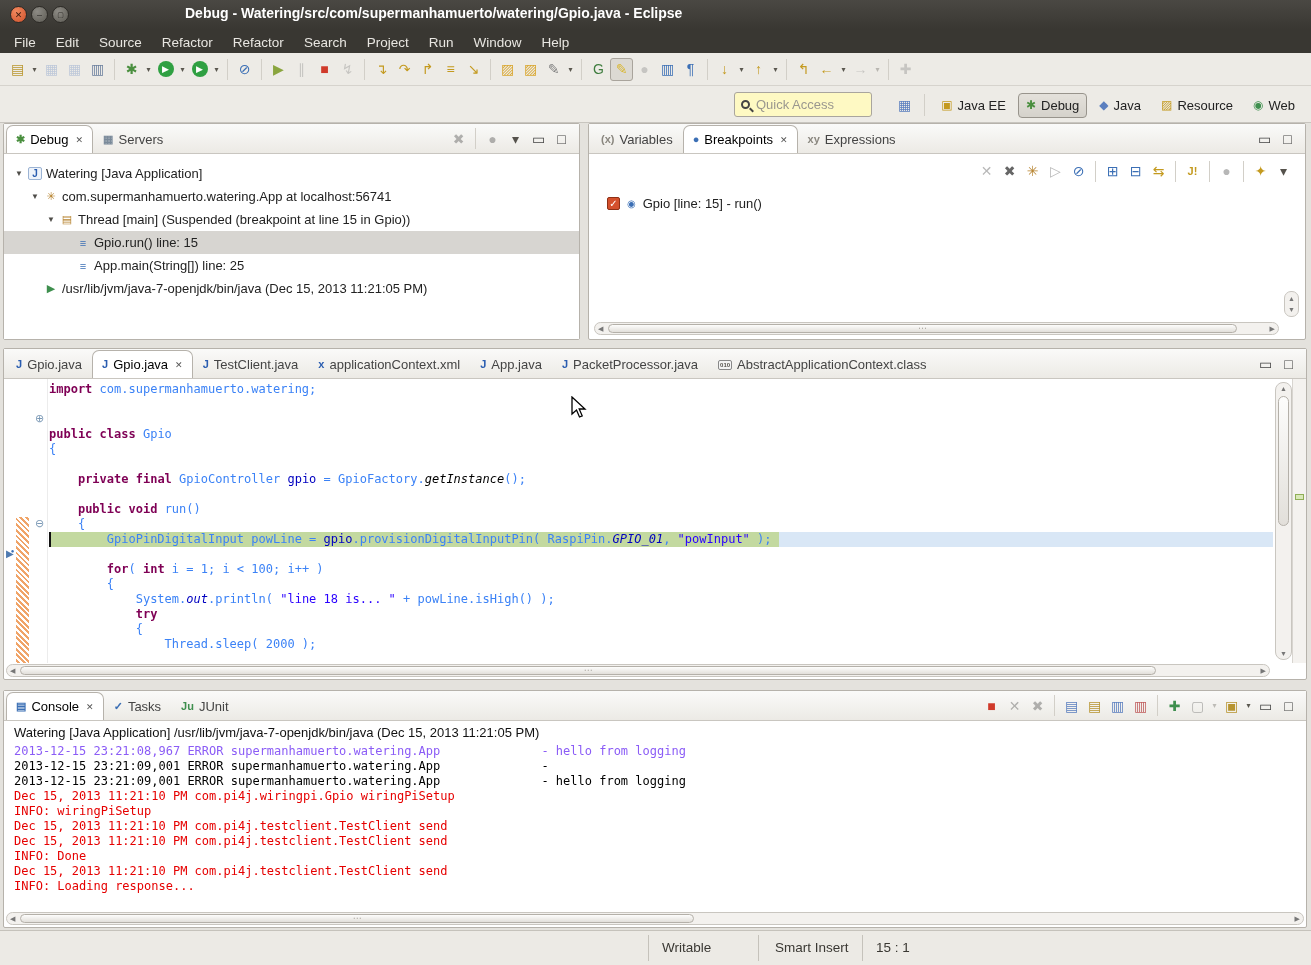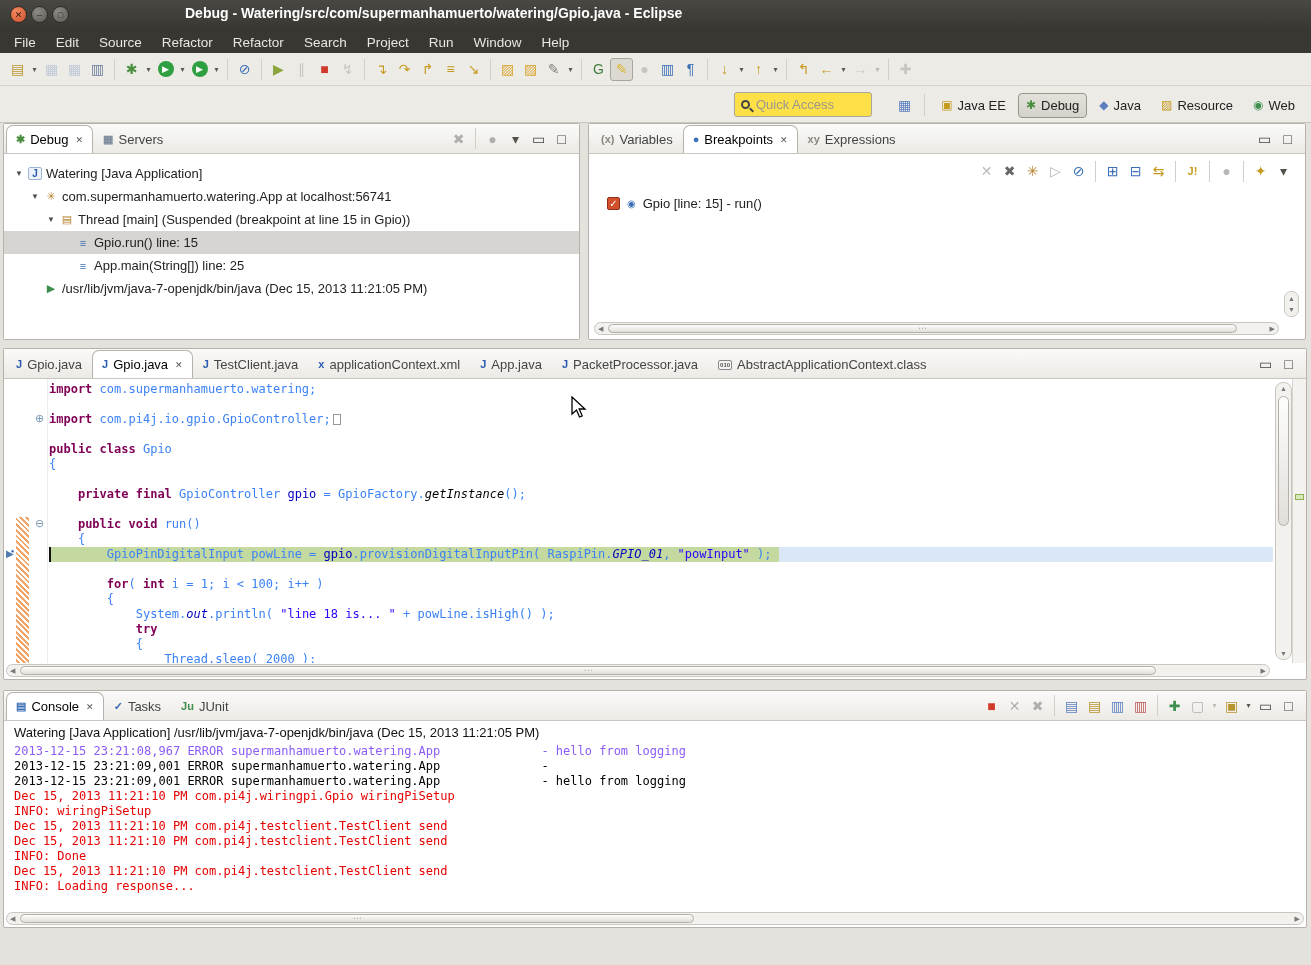--- a/index.html
+++ b/index.html
@@ -33,21 +33,21 @@
   .tb-btn.pressed { background:#dcd9d3; border:1px solid #a9a49c; }
   .tb-btn.dis { opacity:.32; }
   .tb-glyph { font-size:14px; line-height:1; }
   .tb-glyph.round { width:16px; height:16px; border-radius:50%; font-size:9px;
     display:flex; align-items:center; justify-content:center; }
   .tb-glyph.wide { font-size:11px; font-weight:bold; }
   .tb-dd { font-size:8px; color:#5a574f; width:11px; text-align:center; }
   .tb-dd.dis { opacity:.35; }
   .tb-sep { width:1px; height:21px; background:#d2cfc8; margin:0 5px; display:inline-block; }
   
-  .qa-box { position:absolute; left:734px; top:6px; width:138px; height:25px; background:#fde047;
+  .qa-box { position:absolute; left:734px; top:6px; width:138px; height:25px; background:#fef9c3;
     border:1px solid #a9a59e; border-radius:3px; display:flex; align-items:center; padding:0 6px; }
   .qa-mag { width:9px; height:9px; border:2px solid #444; border-radius:50%; position:relative; margin-right:6px; flex:none;}
   .qa-mag::after { content:""; position:absolute; width:5px; height:2px; background:#444;
     transform:rotate(45deg); left:6px; top:7px; }
   .qa-input { border:none; outline:none; width:100%; font-size:13px; color:#222; background:transparent; font-family:"Liberation Sans",sans-serif;}
   .qa-input::placeholder { color:#9a978f; }
   .persp-zone { position:absolute; right:8px; top:4px; height:30px; display:flex; align-items:center; gap:4px; }
   .persp { display:flex; align-items:center; gap:5px; padding:4px 7px; border-radius:4px; border:1px solid transparent; }
   .persp.active { background:linear-gradient(#e4e1db,#d5d2cb); border:1px solid #98948c; }
   .persp .picon { font-size:12px; }
@@ -598,21 +598,20 @@
         <div class="hatch"></div>
         <div id="gutter-marks">
             <span class="fold" style="top: 33px;">⊕</span>
             <span class="fold" style="top: 138px;">⊖</span>
             <span class="ipointer" style="top: 169px;">▶</span>
           </div>
       </div>
       <div class="code-lines" id="code-lines">
           <div class="cline"><span class="ctext"><span class="c-k">import</span><span class="c-p"> com.supermanhamuerto.watering;</span></span></div>
           <div class="cline"><span class="ctext"></span></div>
-          <div class="cline"><span class="ctext"><span class="c-k">import</span><span class="c-p"> com.pi4j.io.gpio.GpioController;</span><span class="cbox"></span></span></div>
           <div class="cline"><span class="ctext"></span></div>
           <div class="cline"><span class="ctext"><span class="c-k">public</span><span class="c-p"> </span><span class="c-k">class</span><span class="c-p"> Gpio</span></span></div>
           <div class="cline"><span class="ctext"><span class="c-p">{</span></span></div>
           <div class="cline"><span class="ctext"></span></div>
           <div class="cline"><span class="ctext"><span class="c-p">    </span><span class="c-k">private</span><span class="c-p"> </span><span class="c-k">final</span><span class="c-p"> GpioController </span><span class="c-f">gpio</span><span class="c-p"> = GpioFactory.</span><span class="c-m">getInstance</span><span class="c-p">();</span></span></div>
           <div class="cline"><span class="ctext"></span></div>
           <div class="cline"><span class="ctext"><span class="c-p">    </span><span class="c-k">public</span><span class="c-p"> </span><span class="c-k">void</span><span class="c-p"> run()</span></span></div>
           <div class="cline"><span class="ctext"><span class="c-p">    {</span></span></div>
           <div class="cline"><div class="cl-green"></div><div class="cl-blue"></div><div class="caret"></div><span class="ctext"><span class="c-p">        GpioPinDigitalInput powLine = </span><span class="c-f">gpio</span><span class="c-p">.provisionDigitalInputPin( RaspiPin.</span><span class="c-i">GPIO_01</span><span class="c-p">, </span><span class="c-s">"powInput"</span><span class="c-p"> );</span></span></div>
           <div class="cline"><span class="ctext"></span></div>
@@ -734,20 +733,28 @@
         <div class="conline" style="color: rgb(230, 0, 0);">Dec 15, 2013 11:21:10 PM com.pi4j.testclient.TestClient send</div>
         <div class="conline" style="color: rgb(230, 0, 0);">INFO: Loading response...</div>
       </div>
     <div class="hscroll" style="left:2px; right:2px; bottom:2px;">
       <span class="sc-arrow">◀</span>
       <div class="hthumb" style="width:52%;"></div>
       <span class="sc-arrow" style="margin-left:auto;">▶</span>
     </div>
   </div>
 
+  <div class="statusbar">
+    <div class="sb-sep" style="left:648px;"></div>
+    <div class="sb-sep" style="left:758px;"></div>
+    <div class="sb-sep" style="left:862px;"></div>
+    <div class="sb-text" style="left:662px;">Writable</div>
+    <div class="sb-text" style="left:775px;">Smart Insert</div>
+    <div class="sb-text" style="left:876px;">15 : 1</div>
+  </div>
 
   <div id="cursor">
     <svg width="18" height="24" viewBox="0 0 18 24">
       <path d="M2 1 L2 18 L6.5 14 L9.5 21 L12.2 19.8 L9.2 13 L15 13 Z" fill="#ffffff" stroke="#000000" stroke-width="1.3"></path>
     </svg>
   </div>
 
 </div>
 
 </body></html>

